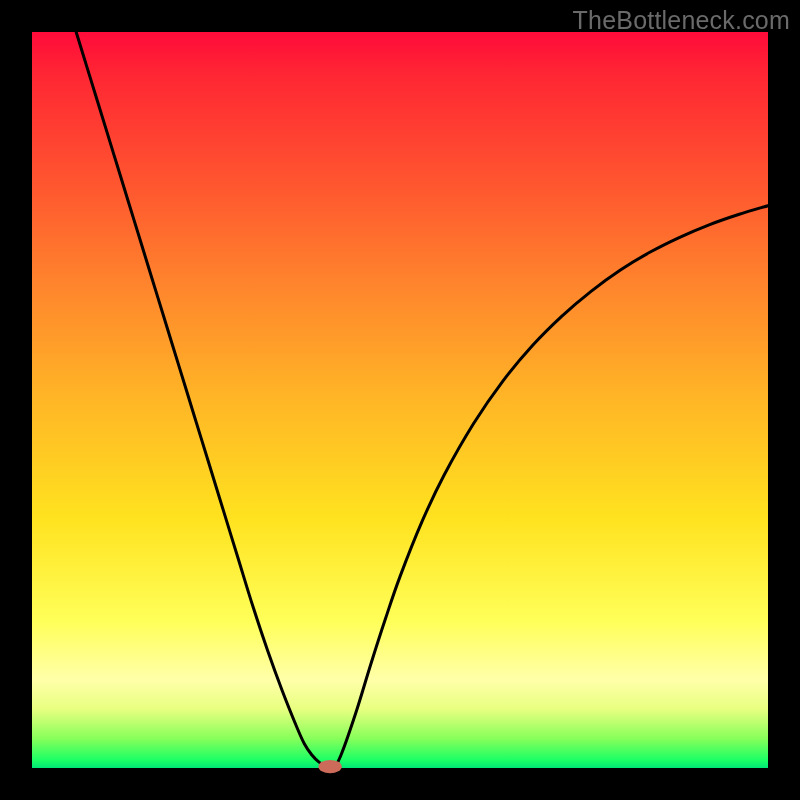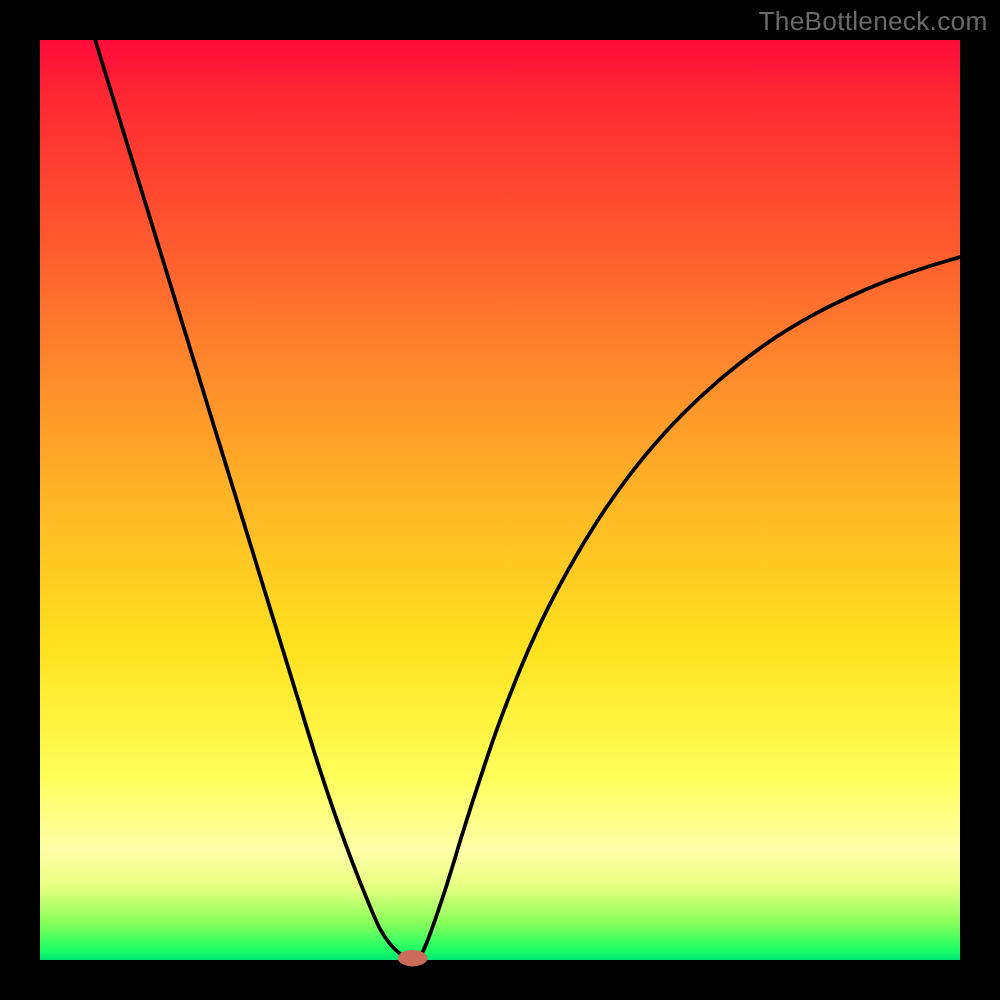--- a/index.html
+++ b/index.html
@@ -52,21 +52,21 @@
   }
   .marker {
     fill: #cc6b5a;
     stroke: none;
   }
   .watermark {
     position: absolute;
     top: 6px;
     right: 10px;
     color: #6a6a6a;
-    font-size: 21px;
+    font-size: 25px;
     font-weight: 400;
     letter-spacing: 0.2px;
     user-select: none;
   }
 </style>
 </head>
 <body>
 
 <div class="frame">
   <div class="plot-area"></div>

